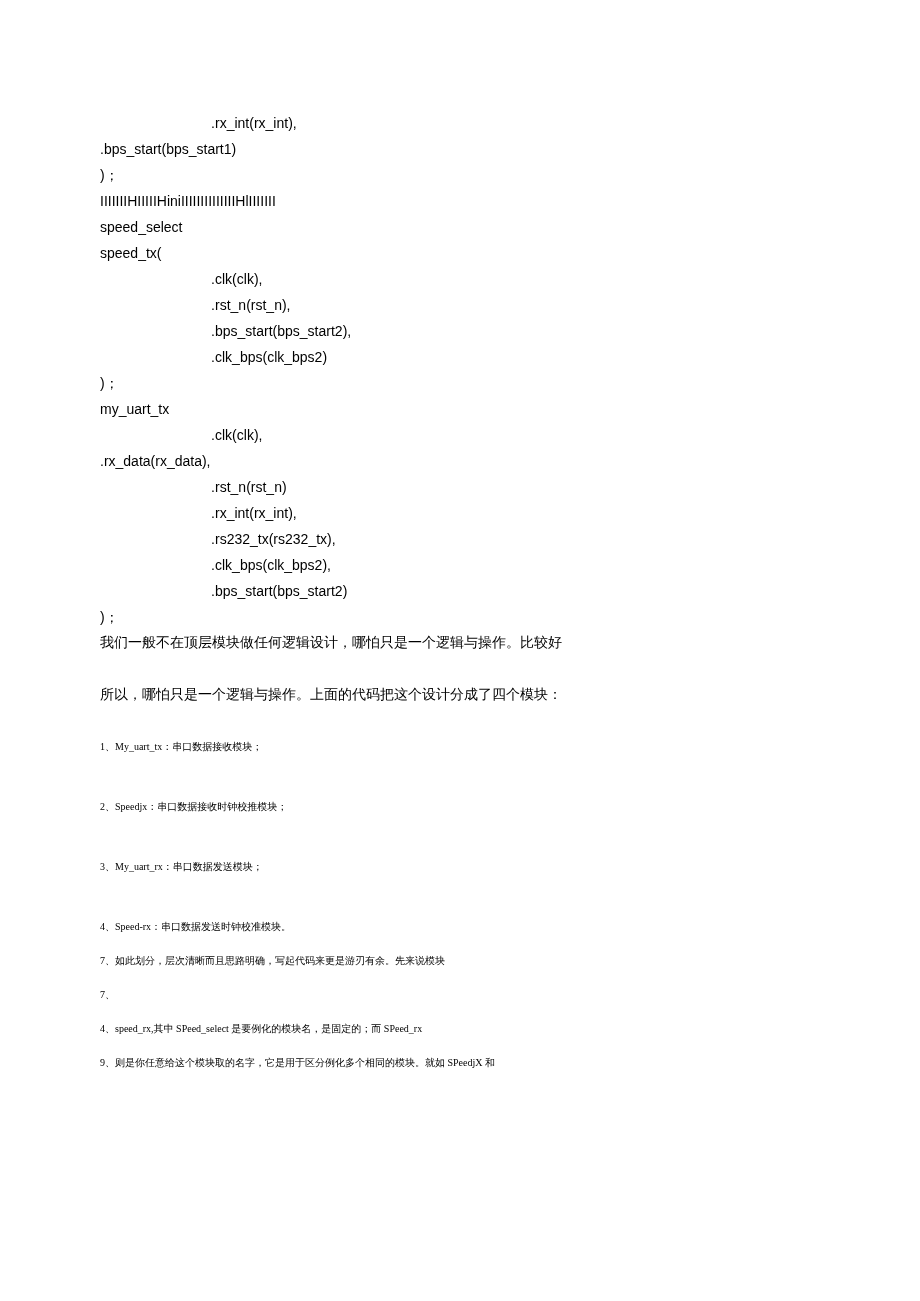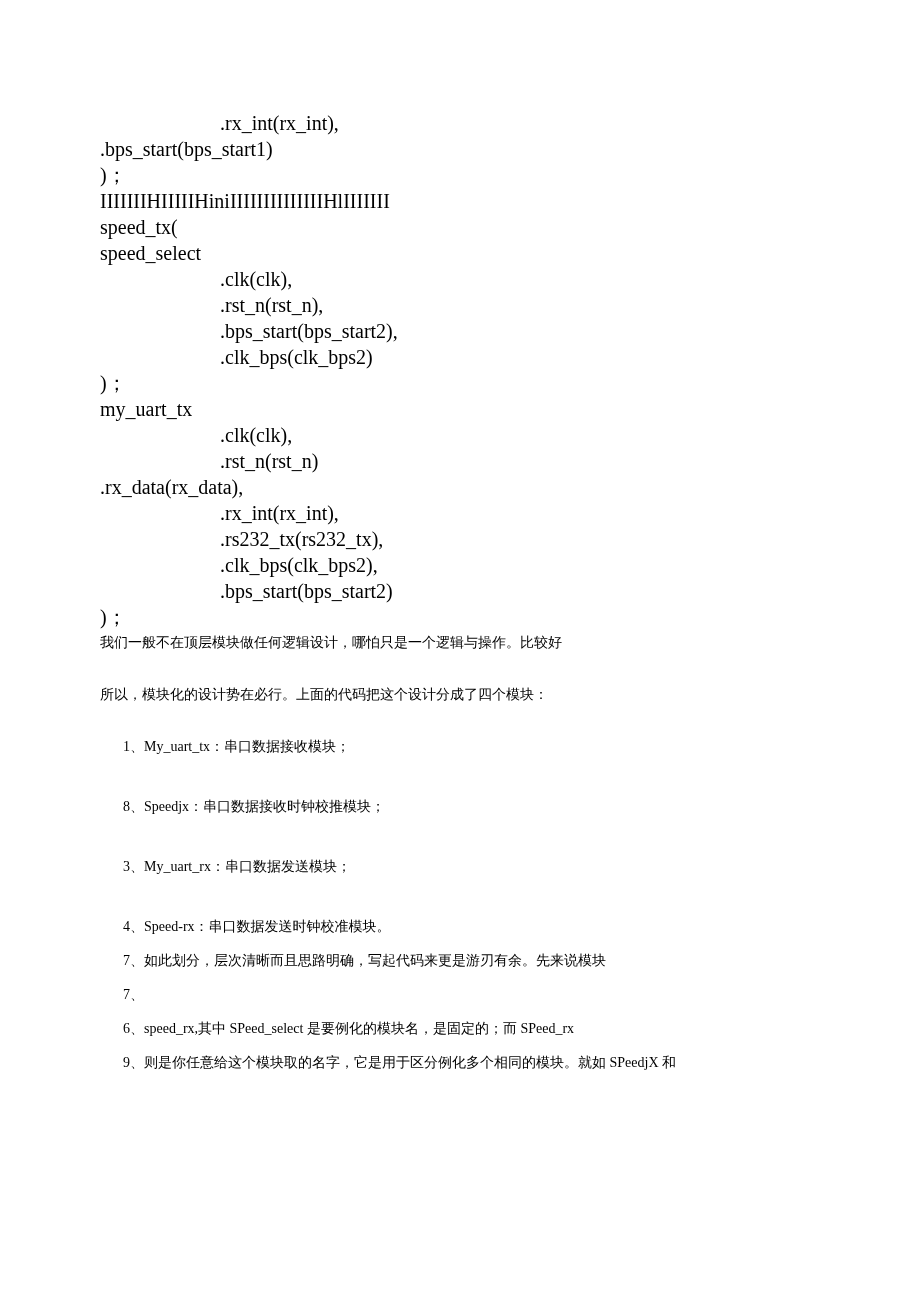--- a/index.html
+++ b/index.html
@@ -8,82 +8,81 @@
     background: #ffffff;
     font-family: "SimSun", "Songti SC", serif;
     color: #000000;
     width: 920px;
   }
   .page {
     padding: 110px 100px 60px 100px;
     box-sizing: border-box;
   }
   .code-line {
-    font-family: Liberation Serif, serif;
-    font-size: 20px;
+    font-family: Liberation Sans, sans-serif;
+    font-size: 14px;
     line-height: 26px;
     white-space: pre;
   }
   .indent-1 { padding-left: 0px; }
   .indent-2 { padding-left: 80px; }
   .body-text {
     font-family: Liberation Mono, monospace;
     font-size: 14px;
     line-height: 26px;
   }
   .spacer-para {
     height: 26px;
   }
   .list-line {
     font-family: "SimSun", "Songti SC", serif;
-    font-size: 14px;
+    font-size: 10px;
     line-height: 26px;
     margin-bottom: 8px;
-    margin-left: 23px;
   }
 </style>
 </head>
 <body>
 
 <div class="page">
 
   <div class="code-line indent-2">        .rx_int(rx_int),</div>
   <div class="code-line indent-1">.bps_start(bps_start1)</div>
   <div class="code-line indent-1">)；</div>
   <div class="code-line indent-1">IIIIIIIHIIIIIHiniIIIIIIIIIIIIIIHlIIIIIII</div>
+  <div class="code-line indent-1">speed_select</div>
   <div class="code-line indent-1">speed_tx(</div>
-  <div class="code-line indent-1">speed_select</div>
   <div class="code-line indent-2">        .clk(clk),</div>
   <div class="code-line indent-2">        .rst_n(rst_n),</div>
   <div class="code-line indent-2">        .bps_start(bps_start2),</div>
   <div class="code-line indent-2">        .clk_bps(clk_bps2)</div>
   <div class="code-line indent-1">)；</div>
   <div class="code-line indent-1">my_uart_tx</div>
   <div class="code-line indent-2">        .clk(clk),</div>
+  <div class="code-line indent-1">.rx_data(rx_data),</div>
   <div class="code-line indent-2">        .rst_n(rst_n)</div>
-  <div class="code-line indent-1">.rx_data(rx_data),</div>
   <div class="code-line indent-2">        .rx_int(rx_int),</div>
   <div class="code-line indent-2">        .rs232_tx(rs232_tx),</div>
   <div class="code-line indent-2">        .clk_bps(clk_bps2),</div>
   <div class="code-line indent-2">        .bps_start(bps_start2)</div>
   <div class="code-line indent-1">)；</div>
 
   <div class="body-text">我们一般不在顶层模块做任何逻辑设计，哪怕只是一个逻辑与操作。比较好</div>
 
   <div class="spacer-para"></div>
 
-  <div class="body-text">所以，模块化的设计势在必行。上面的代码把这个设计分成了四个模块：</div>
+  <div class="body-text">所以，哪怕只是一个逻辑与操作。上面的代码把这个设计分成了四个模块：</div>
 
   <div class="spacer-para"></div>
 
   <div class="list-line">1、My_uart_tx：串口数据接收模块；</div>
   <div class="spacer-para"></div>
-  <div class="list-line">8、Speedjx：串口数据接收时钟校推模块；</div>
+  <div class="list-line">2、Speedjx：串口数据接收时钟校推模块；</div>
   <div class="spacer-para"></div>
   <div class="list-line">3、My_uart_rx：串口数据发送模块；</div>
   <div class="spacer-para"></div>
   <div class="list-line">4、Speed-rx：串口数据发送时钟校准模块。</div>
   <div class="list-line">7、如此划分，层次清晰而且思路明确，写起代码来更是游刃有余。先来说模块</div>
   <div class="list-line">7、</div>
-  <div class="list-line">6、speed_rx,其中 SPeed_select 是要例化的模块名，是固定的；而 SPeed_rx</div>
+  <div class="list-line">4、speed_rx,其中 SPeed_select 是要例化的模块名，是固定的；而 SPeed_rx</div>
   <div class="list-line">9、则是你任意给这个模块取的名字，它是用于区分例化多个相同的模块。就如 SPeedjX 和</div>
 
 </div>
 
 </body></html>

